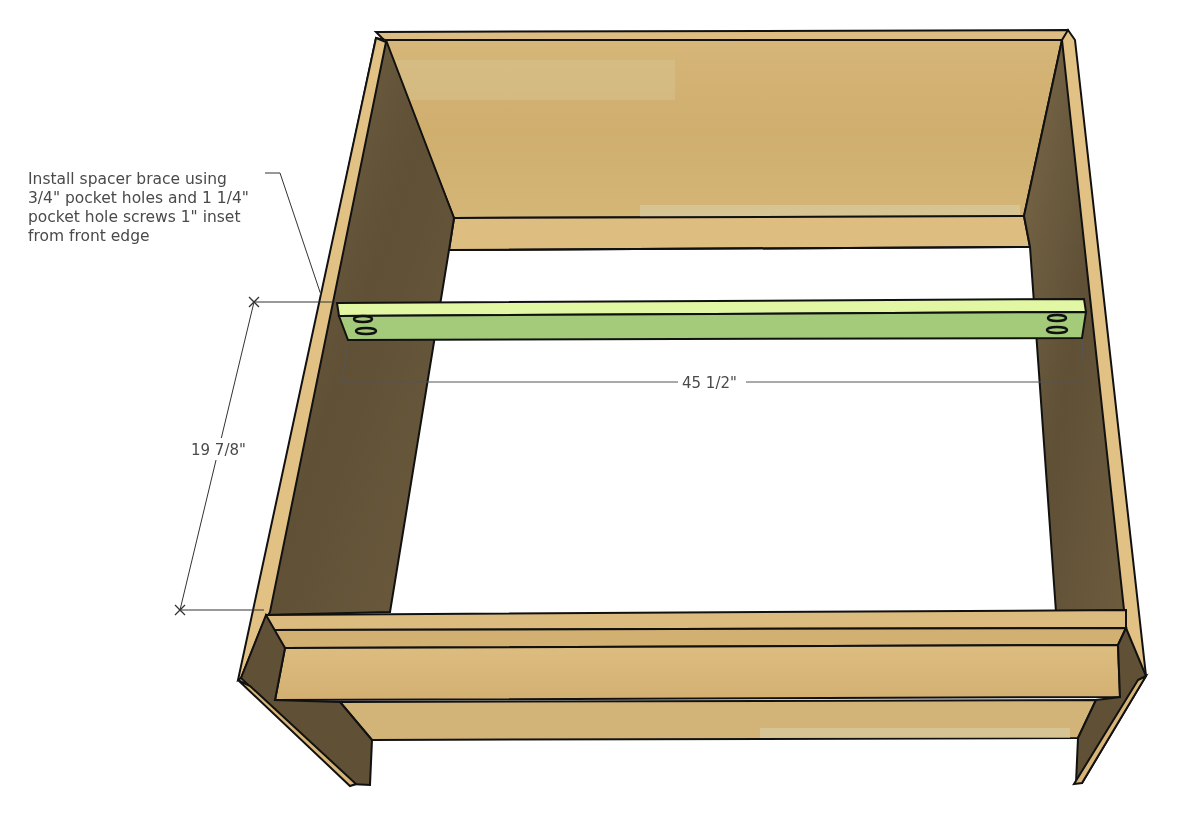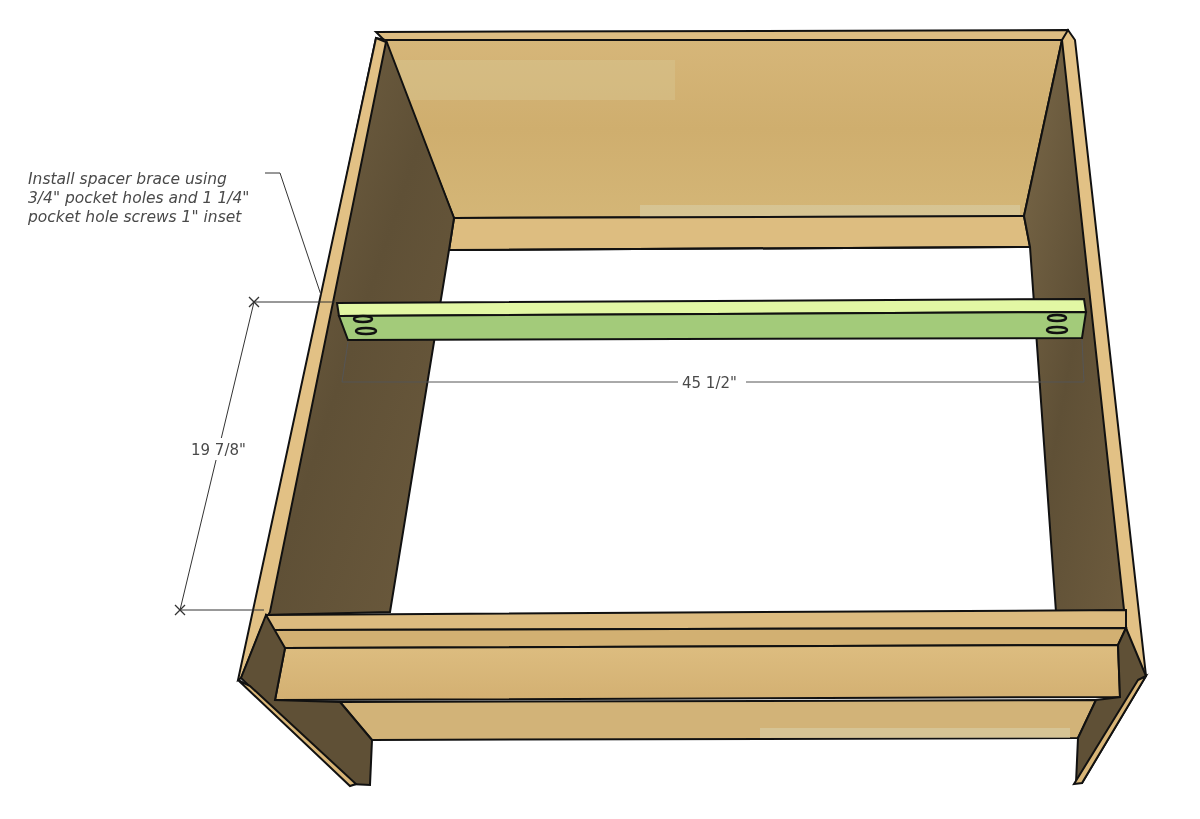--- a/index.html
+++ b/index.html
@@ -1,18 +1,18 @@
 <!DOCTYPE html>
 <html><head>
 <meta charset="utf-8">
 <style>
   html,body{margin:0;padding:0;background:#ffffff;}
   body{width:1200px;height:819px;overflow:hidden;position:relative;font-family:"DejaVu Sans","Liberation Sans",sans-serif;}
   #stage{position:absolute;left:0;top:0;width:1200px;height:819px;}
-  .note{position:absolute;left:28px;top:170px;width:260px;font-size:15.5px;line-height:19px;color:#4a4a4a;font-style:italic;}
+  .note{position:absolute;left:28px;top:170px;width:260px;font-size:15.5px;line-height:19px;color:#4a4a4a;}
   .note div{white-space:nowrap;}
   .dimlabel{font-family:"DejaVu Sans","Liberation Sans",sans-serif;font-size:15px;fill:#4a4a4a;}
 </style>
 </head>
 <body>
 
 <div id="stage">
 <svg width="1200" height="819" viewBox="0 0 1200 819" xmlns="http://www.w3.org/2000/svg">
   <defs>
     <linearGradient id="backWood" x1="0" y1="0" x2="0" y2="1">
@@ -106,14 +106,15 @@
     <line x1="342" y1="382" x2="678" y2="382" stroke="#555" stroke-width="1"></line>
     <line x1="746" y1="382" x2="1084" y2="382" stroke="#555" stroke-width="1"></line>
     <text class="dimlabel" x="682" y="388">45 1/2"</text>
   </g>
 </svg>
 
 <div class="note">
   <div>Install spacer brace using</div>
   <div>3/4" pocket holes and 1 1/4"</div>
   <div>pocket hole screws 1" inset</div>
+  <div>from front edge</div>
 </div>
 </div>
 
 </body></html>

